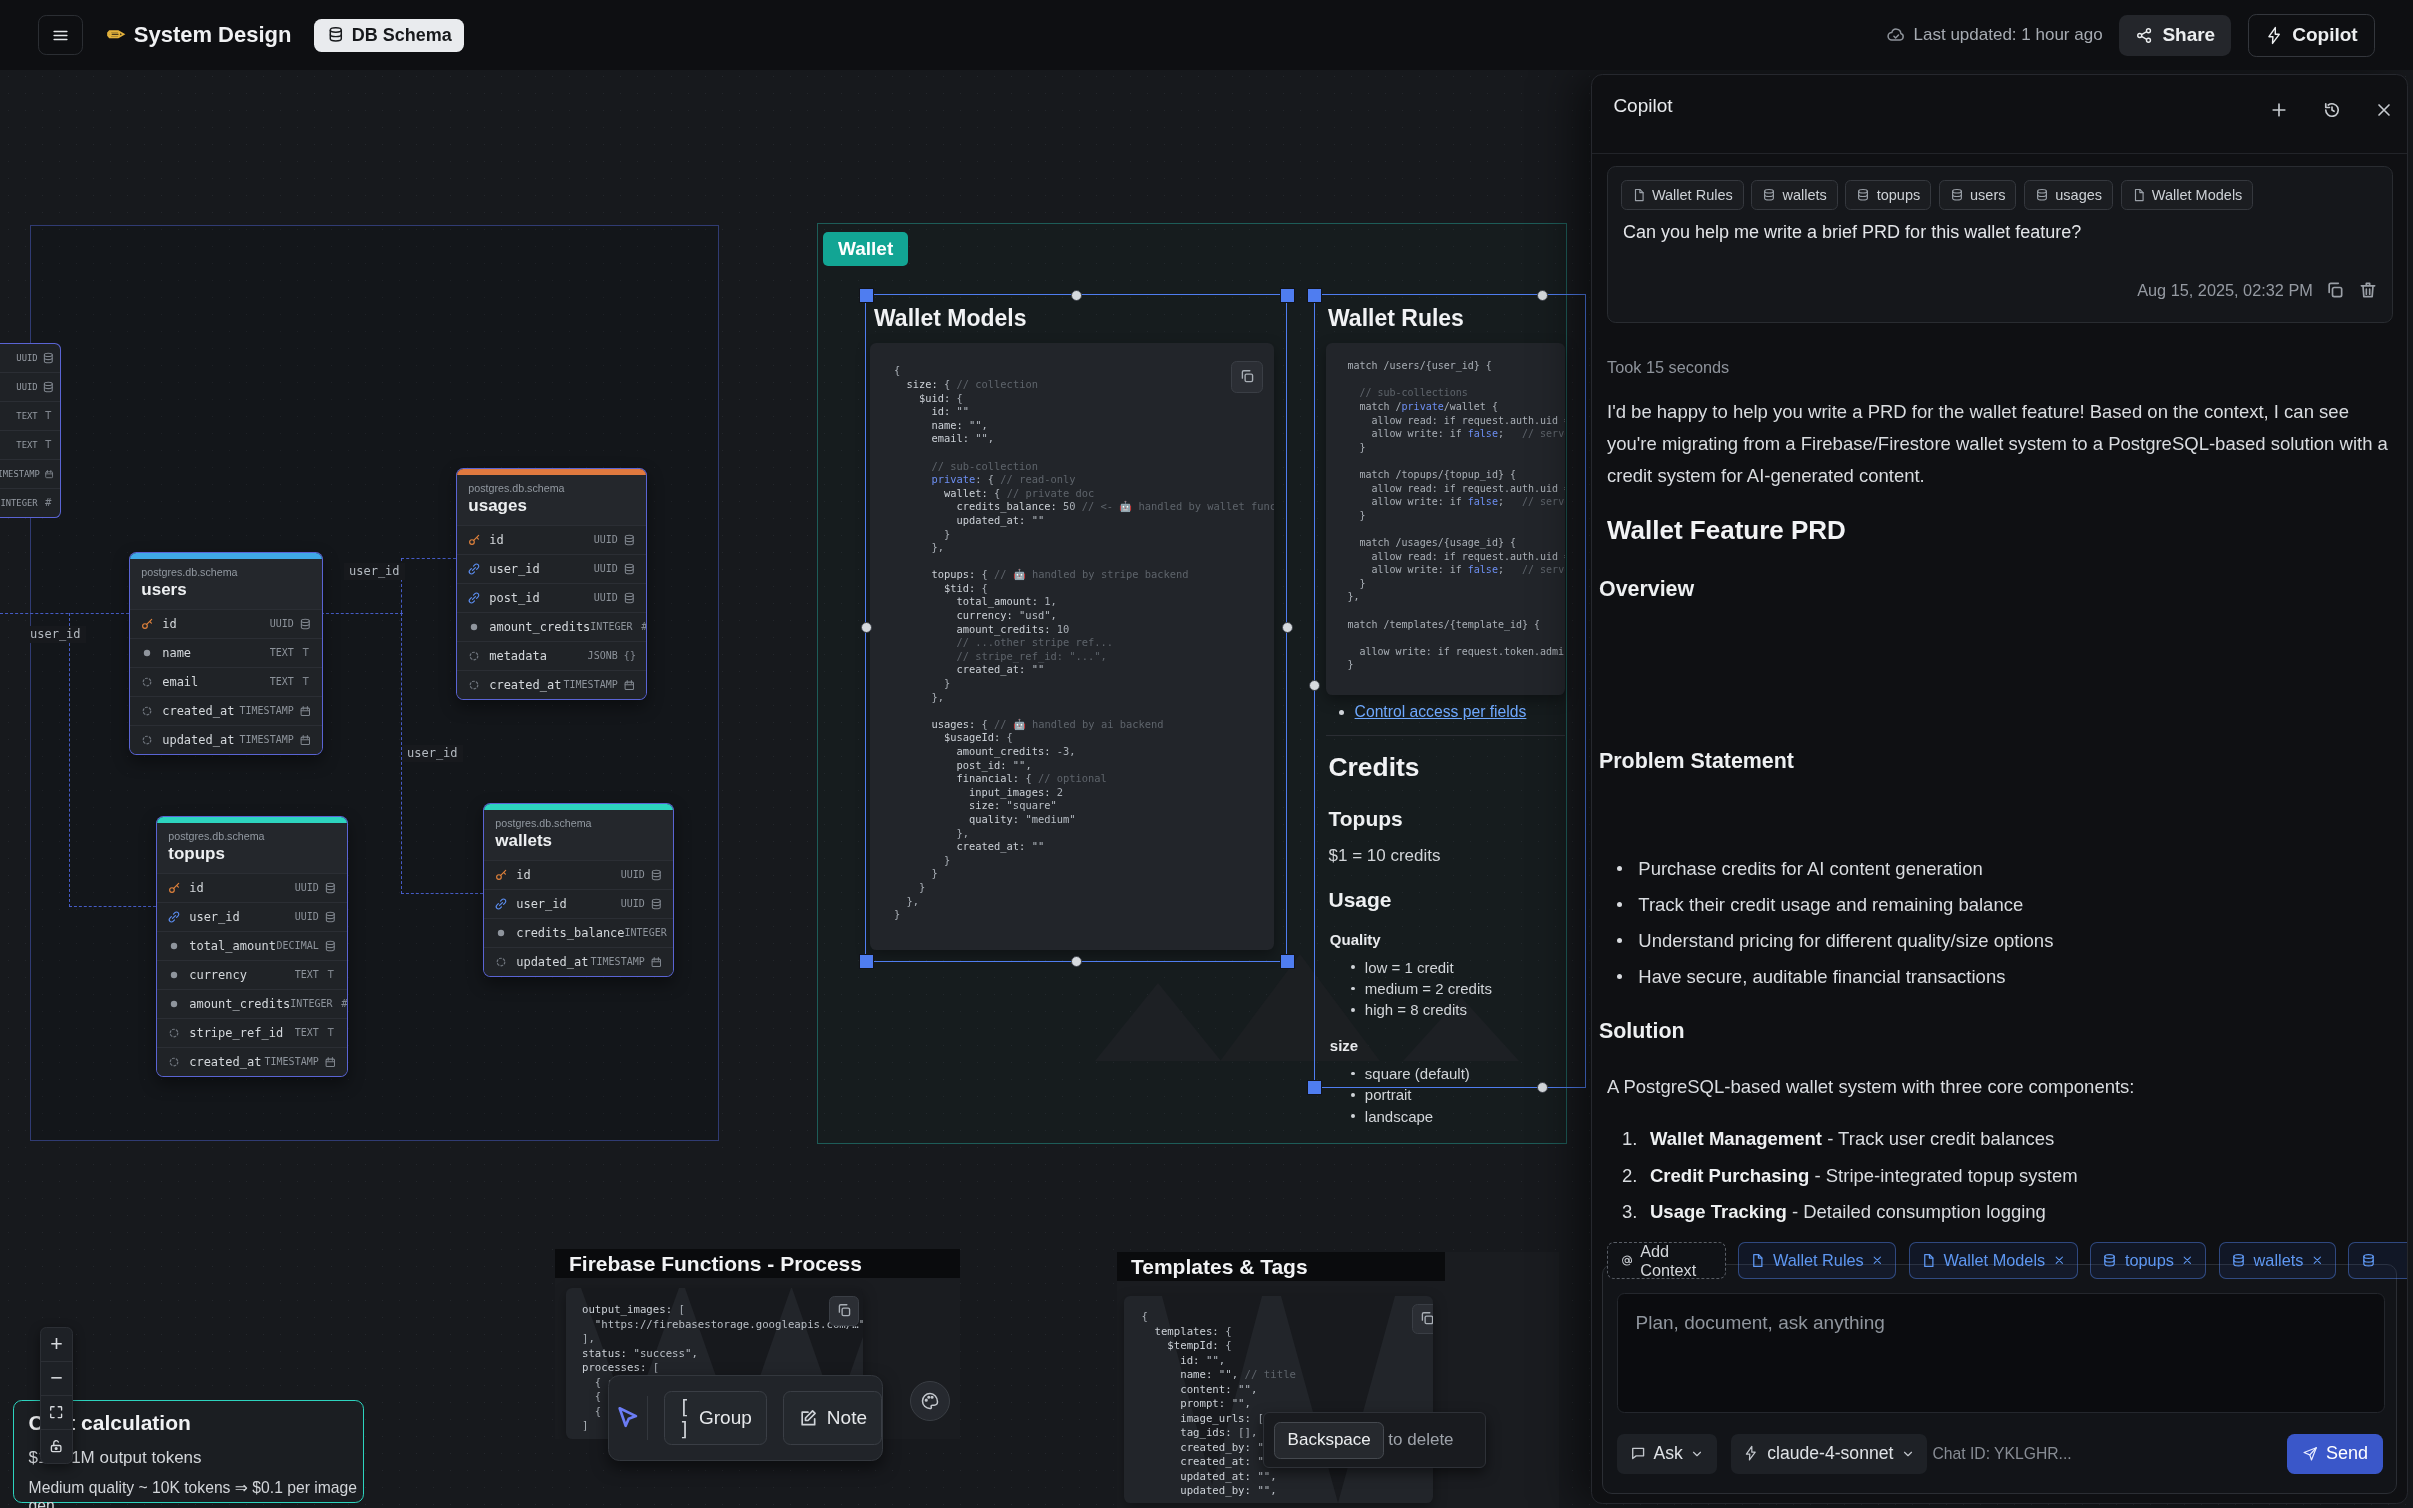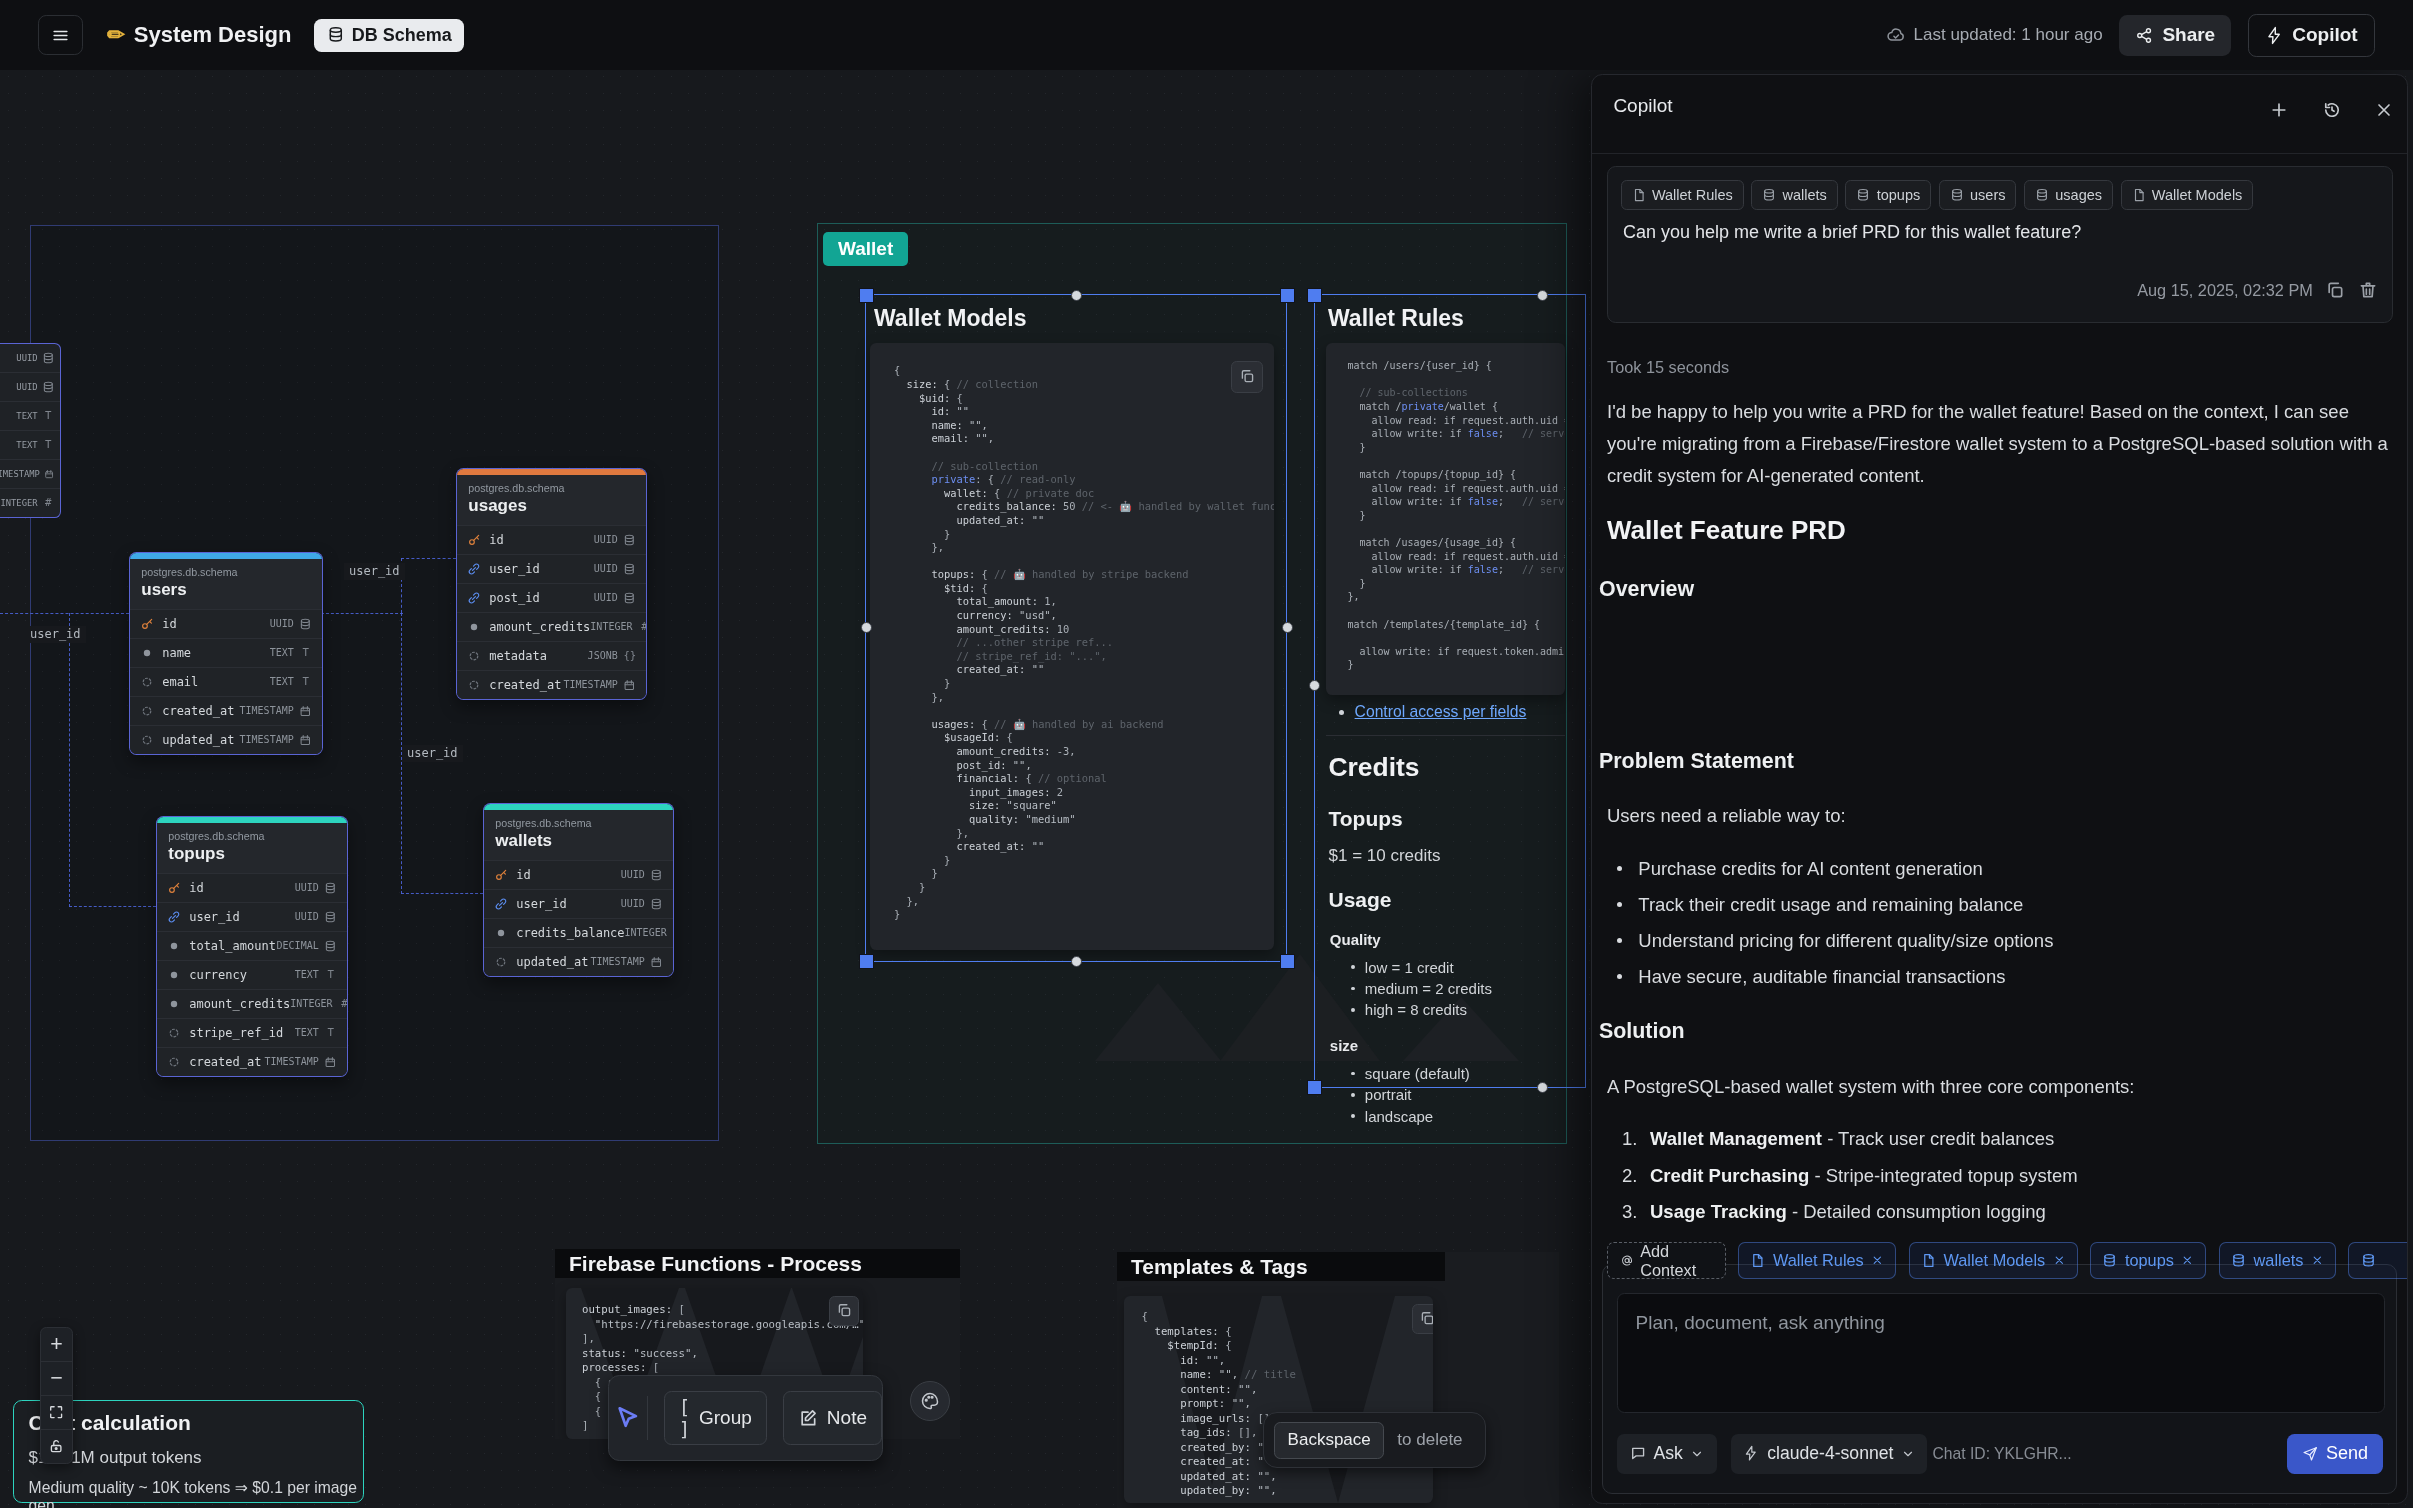--- a/index.html
+++ b/index.html
@@ -85,21 +85,21 @@
   #float-toolbar{position:absolute;left:608px;top:1375px;width:273px;height:84px;background:#212429;
     border:0.9px solid #33373d;border-radius:11.3px;z-index:6;display:flex;align-items:center;box-shadow:0 6.3px 16.3px rgba(0,0,0,.5)}
   .ft-btn{display:flex;align-items:center;gap:8.8px;background:#24282d;border:0.9px solid #3a3e45;border-radius:7.5px;
     height:52px;padding:0 14px;color:#e6e8eb;font-size:19px}
   #palette-circle{position:absolute;left:910px;top:1381px;width:38px;height:38px;border-radius:50%;background:#26292f;
     border:0.9px solid #3a3e44;z-index:7;display:flex;align-items:center;justify-content:center;color:#c3c7cd}
   #palette-circle svg{width:20px;height:20px}
 
   
   #bs-tip{position:absolute;left:1263px;top:1412px;width:211px;height:54px;background:#191b1f;border:0.9px solid #2e3137;
-    border-radius:14px;z-index:6;display:flex;align-items:center;gap:13px;padding-left:10px;box-shadow:0 5px 12.6px rgba(0,0,0,.5)}
+    border-radius:6px;z-index:6;display:flex;align-items:center;gap:4px;padding-left:10px;box-shadow:0 5px 12.6px rgba(0,0,0,.5)}
   #bs-key{background:#26292e;border:0.9px solid #45494f;border-radius:6.3px;height:35px;display:flex;align-items:center;
     padding:0 12.6px;color:#eceef0;font-size:17px}
   #bs-text{color:#9da2a9;font-size:17px}
 
   
   #topbar{position:absolute;left:0;top:0;width:2413px;height:70px;background:#0e0f12;z-index:30;display:flex;align-items:center}
   #burger{margin-left:38px;width:43px;height:38px;border:0.9px solid #2b2e33;border-radius:8.2px;display:flex;
     align-items:center;justify-content:center;color:#e4e6e9}
   #burger svg{width:19px;height:19px}
   #doc-title{display:flex;align-items:center;gap:8.8px;margin-left:24px;font-size:22px;font-weight:bold;color:#f0f1f3}
@@ -975,21 +975,20 @@
         </svg>
     </div>
   </div>
 
   <div id="took">Took 15 seconds</div>
 
   <div class="resp" style="top:321px">I'd be happy to help you write a PRD for the wallet feature! Based on the context, I can see you're migrating from a Firebase/Firestore wallet system to a PostgreSQL-based solution with a credit system for AI-generated content.</div>
   <div class="resp-h1" style="top:440px">Wallet Feature PRD</div>
   <div class="resp-h2" style="top:502px">Overview</div>
   <div class="resp-h2" style="top:674px">Problem Statement</div>
-  <div class="resp" style="top:725px">Users need a reliable way to:</div>
   <div id="problem-bullets">
       <div class="b-row" style="top:783px">
      <span class="b-dot"></span>
      <span>Purchase credits for AI content generation</span>
    </div>
       <div class="b-row" style="top:819px">
      <span class="b-dot"></span>
      <span>Track their credit usage and remaining balance</span>
    </div>
       <div class="b-row" style="top:855px">

